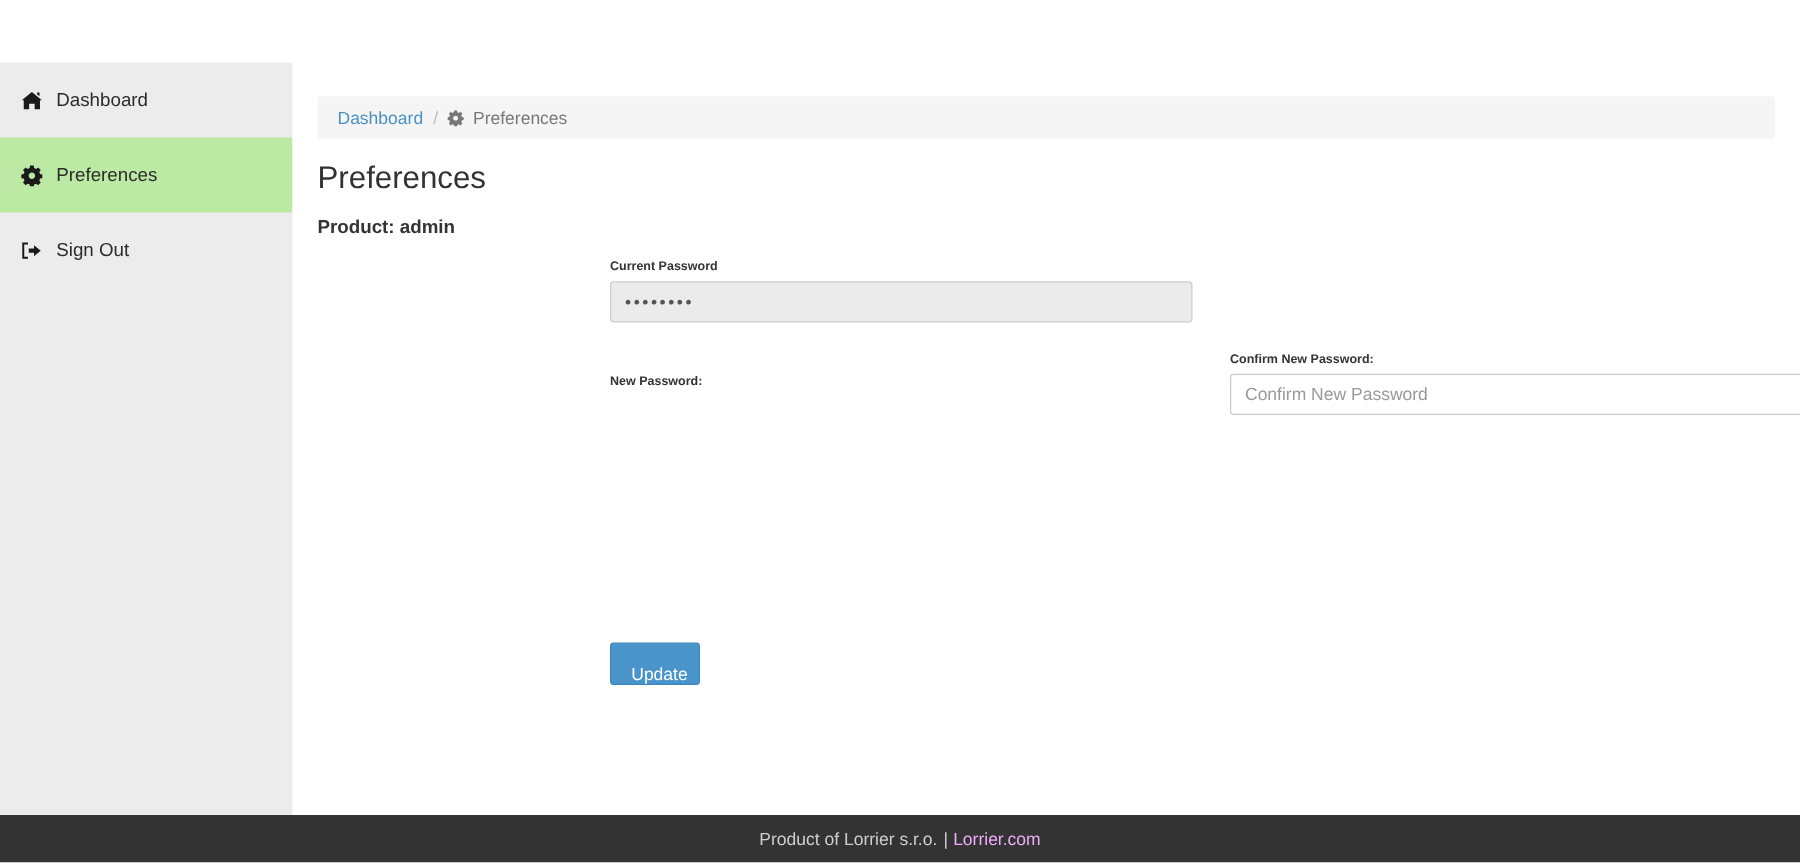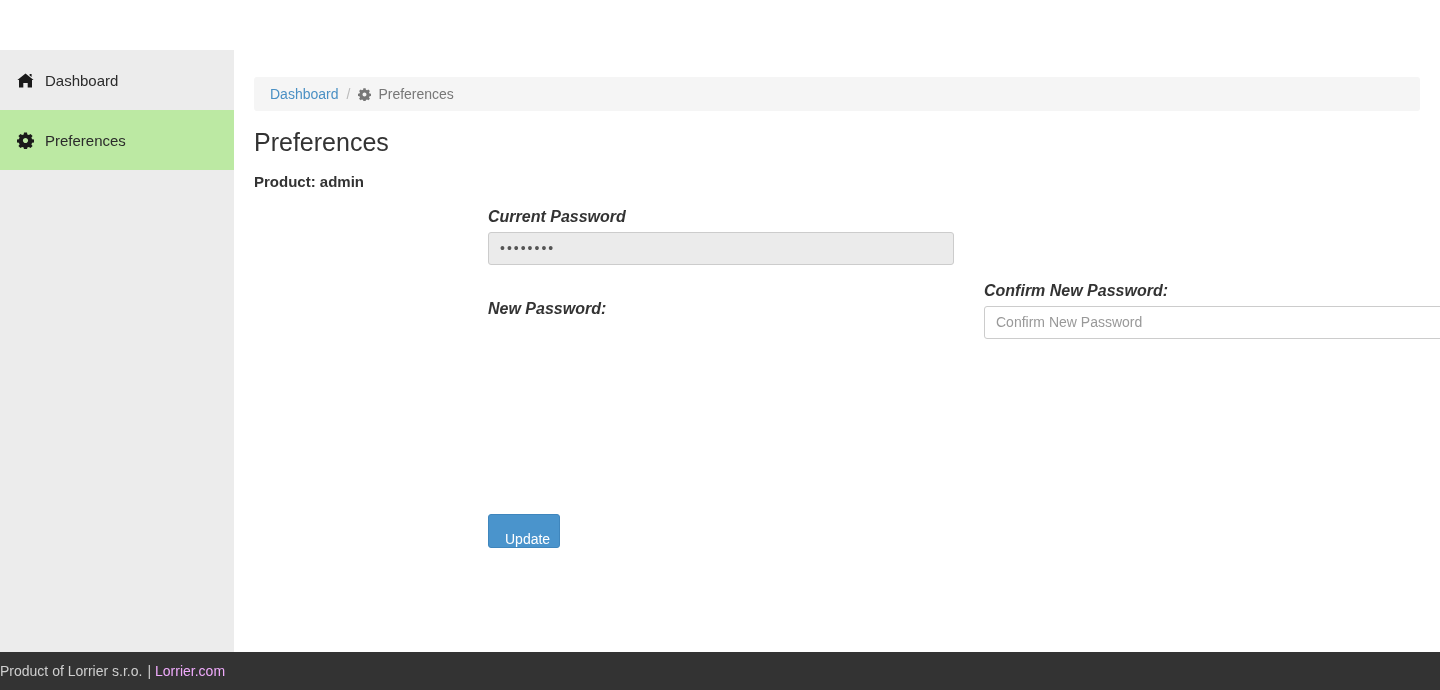--- a/index.html
+++ b/index.html
@@ -148,26 +148,25 @@
 
   .form-area {
     position: relative;
     margin-top: 18px;
   }
 
   .field-block {
     position: absolute;
   }
   .field-label {
-    font-size: 16px;
+    font-size: 10px;
     font-weight: bold;
     color: #333333;
     display: block;
     margin-bottom: 6px;
-    font-style: italic;
   }
   .field-input {
     display: block;
     width: 466px;
     height: 33px;
     border: 1px solid #cccccc;
     border-radius: 3px;
     background: #ffffff;
     padding: 6px 11px;
     font-family: "Liberation Sans", sans-serif;
@@ -202,20 +201,21 @@
 
   
   .footer {
     position: absolute;
     left: 0; top: 652px;
     width: 1440px;
     height: 38px;
     background: #333333;
     display: flex;
     align-items: center;
+    justify-content: center;
     font-size: 14px;
     color: #cfcfcf;
   }
   .footer-link {
     color: #f0abfc;
     text-decoration: none;
     cursor: pointer;
     margin-left: 4px;
   }
   .footer-sep { margin-left: 5px; color: #cfcfcf; }
@@ -241,20 +241,29 @@
 
       <li class="nav-item active">
         <span class="nav-icon">
           <svg width="17" height="17" viewBox="0 0 17 17" fill="currentColor">
             <path d="M7.0 0.4 L10.0 0.4 L10.3 2.4 L11.9 3.1 L13.5 1.9 L15.6 4.0 L14.4 5.6 L15.1 7.2 L17.1 7.5 L17.1 10.5 L15.1 10.8 L14.4 12.4 L15.6 14.0 L13.5 16.1 L11.9 14.9 L10.3 15.6 L10.0 17.6 L7.0 17.6 L6.7 15.6 L5.1 14.9 L3.5 16.1 L1.4 14.0 L2.6 12.4 L1.9 10.8 L-0.1 10.5 L-0.1 7.5 L1.9 7.2 L2.6 5.6 L1.4 4.0 L3.5 1.9 L5.1 3.1 L6.7 2.4 Z M8.5 5.9 C7.1 5.9 5.9 7.1 5.9 8.5 C5.9 9.9 7.1 11.1 8.5 11.1 C9.9 11.1 11.1 9.9 11.1 8.5 C11.1 7.1 9.9 5.9 8.5 5.9 Z"></path>
           </svg>
         </span>
         <span class="nav-label">Preferences</span>
       </li>
 
+      <li class="nav-item">
+        <span class="nav-icon">
+          <svg width="17" height="15" viewBox="0 0 17 15" fill="currentColor">
+            <path d="M0.8 1.0 L5.4 1.0 L5.4 2.6 L2.4 2.6 L2.4 12.4 L5.4 12.4 L5.4 14.0 L0.8 14.0 Z"></path>
+            <path d="M10.2 3.1 L15.6 7.5 L10.2 11.9 L10.2 9.2 L6.0 9.2 L6.0 5.8 L10.2 5.8 Z"></path>
+          </svg>
+        </span>
+        <span class="nav-label">Sign Out</span>
+      </li>
 
     </ul>
   </nav>
 
   <main class="content">
 
     <div class="breadcrumb">
       <a class="crumb-link">Dashboard</a>
       <span class="crumb-sep">/</span>
       <span class="crumb-icon">

